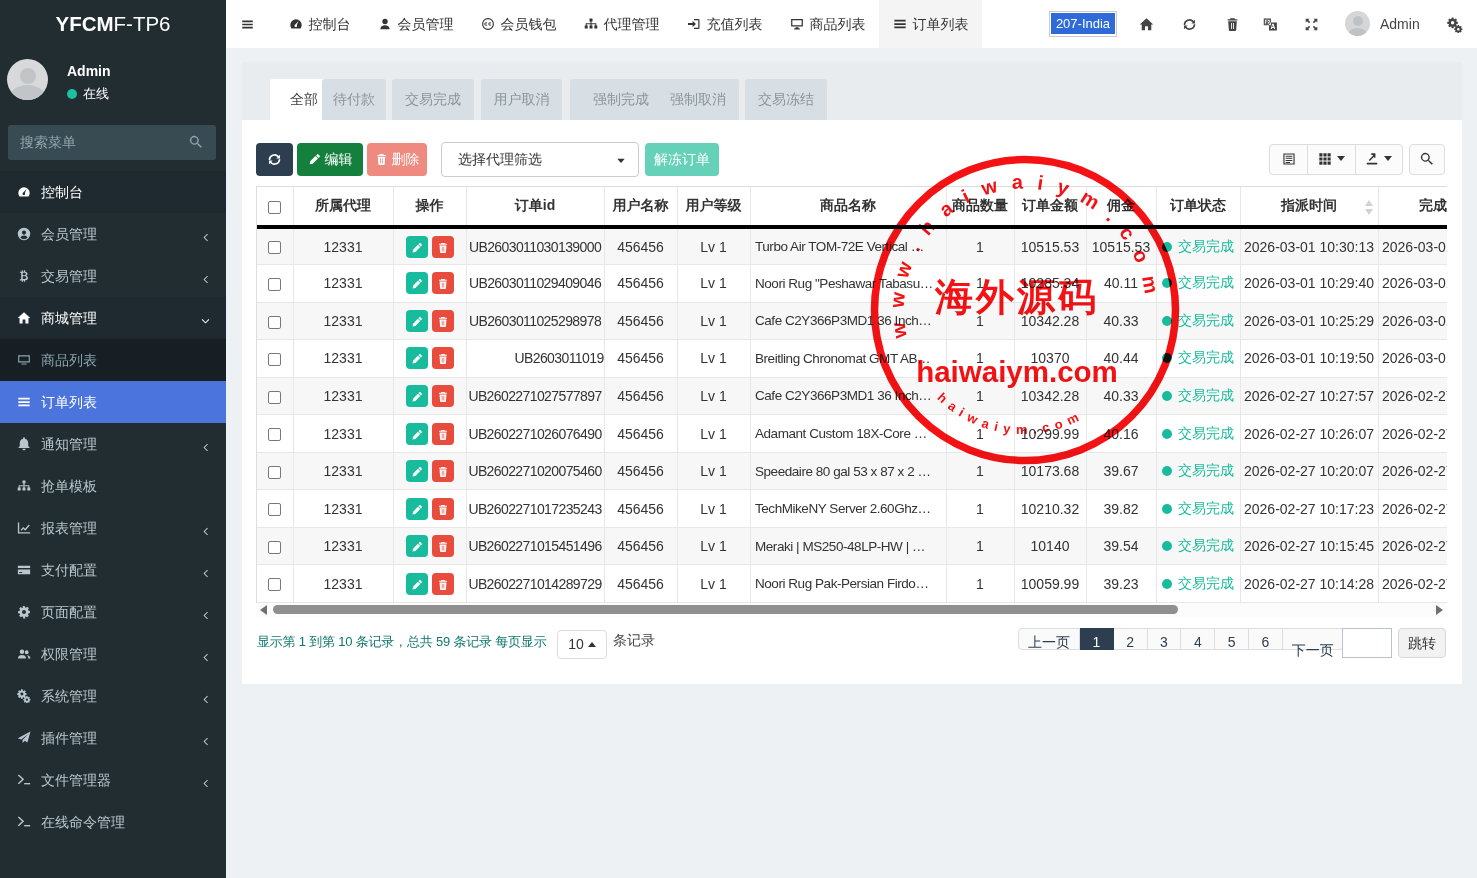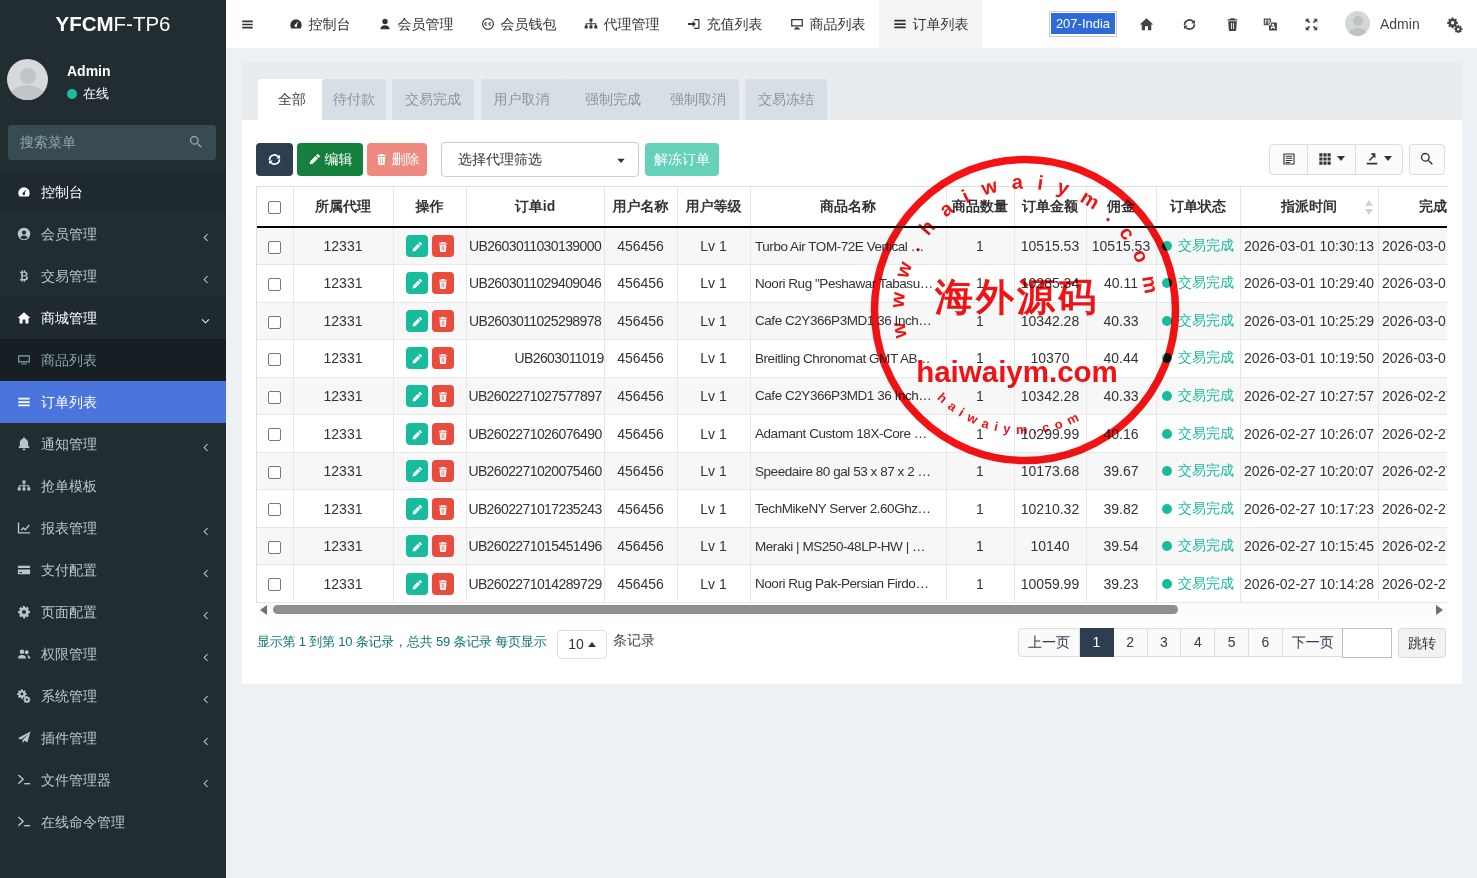--- a/index.html
+++ b/index.html
@@ -50,21 +50,21 @@
 #btn-unfreeze{left:403px;top:81px;width:74px;height:33px;background:#65d1b9;line-height:32px;}
 .bgroup{position:absolute;top:82px;height:31px;background:#fbfbfb;border:1px solid #ddd;border-radius:4px;color:#333;}
 .bcell{float:left;height:29px;border-left:1px solid #ddd;text-align:center;padding-top:7px;line-height:1;}
 .bcell:first-child{border-left:none;}
 #grp-view{left:1027px;width:134px;}
 #btn-search{position:absolute;left:1167px;top:82px;width:36px;height:31px;background:#fbfbfb;border:1px solid #ddd;border-radius:4px;color:#333;padding-top:7px;text-align:center;line-height:1;}
 
 #tablewrap{position:absolute;left:14px;top:124px;width:1191px;height:417px;overflow:hidden;border-top:1px solid #ddd;border-left:1px solid #ddd;}
 table{border-collapse:collapse;table-layout:fixed;width:1259px;}
 th,td{border-right:1px solid #e7e7e7;border-bottom:1px solid #e7e7e7;text-align:center;font-size:14px;color:#333;overflow:hidden;white-space:nowrap;}
-thead th{height:40px;font-weight:bold;border-bottom:2px solid #000000;background:#fff;}
+thead th{height:40px;font-weight:bold;border-bottom:4px solid #000000;background:#fff;}
 tbody td{height:37.55px;}
 tbody tr.odd{background:#f7f7f7;}
 td.pname{text-align:left;padding-left:4.5px;font-size:13.5px;letter-spacing:-0.45px;}
 .cbx{display:inline-block;width:13px;height:13px;border:1px solid #787878;border-radius:2px;background:#fff;vertical-align:middle;}
 .rbtn{display:inline-block;width:22px;height:22px;border-radius:4px;color:#fff;padding-top:4px;line-height:1;}
 .rbtn.g{background:#18bc9c;}
 .rbtn.r{background:#e74c3c;margin-left:4px;}
 .status{color:#18bc9c;}
 .status .sdot{display:inline-block;width:10px;height:10px;border-radius:50%;background:#18bc9c;margin-right:6px;vertical-align:-1px;}
 .sorter{position:absolute;right:5px;top:13px;width:8px;height:15px;}
@@ -74,23 +74,23 @@
 #hscroll{position:absolute;left:14px;top:541px;width:1191px;height:14px;background:#fcfcfc;}
 #hscroll .la{position:absolute;left:4px;top:2px;width:0;height:0;border:5px solid transparent;border-right:7px solid #6f6f6f;border-left:none;}
 #hscroll .ra{position:absolute;right:4px;top:2px;width:0;height:0;border:5px solid transparent;border-left:7px solid #6f6f6f;border-right:none;}
 #hscroll .thumb{position:absolute;left:17px;top:2px;width:905px;height:9px;background:#8f8f8f;border-radius:5px;}
 
 #pginfo{position:absolute;left:15px;top:571px;font-size:13px;letter-spacing:-0.2px;color:#0f766e;}
 #pgsize{position:absolute;left:315px;top:568px;width:50px;height:29px;border:1px solid #ddd;border-radius:4px;background:#fff;text-align:center;line-height:27px;color:#333;}
 #pgsize .cu{display:inline-block;width:0;height:0;border:4px solid transparent;border-bottom:5px solid #333;border-top:none;vertical-align:2px;margin-left:4px;}
 #aftersize{position:absolute;left:371px;top:570px;font-size:14px;color:#444;}
 #pager{position:absolute;left:776px;top:566px;height:29px;}
-#pager .pg{float:left;height:29px;line-height:27px;padding:0 12.5px;border:1px solid #ddd;border-left:none;background:#fafafa;color:#2c3e50;font-size:14px;}
+#pager .pg{float:left;height:22px;line-height:27px;padding:0 12.5px;border:1px solid #ddd;border-left:none;background:#fafafa;color:#2c3e50;font-size:14px;}
 #pager .pg.first{border-left:1px solid #ddd;border-radius:4px 0 0 4px;padding:0 9px;}
-#pager .pg.last{border-radius:0 4px 4px 0;padding:0 9px;}
+#pager .pg.last{border-radius:0 4px 4px 0;padding:8px 9px;}
 #pager .pg.on{background:#2c3e50;color:#fff;border-color:#2c3e50;}
 #jumpin{position:absolute;left:1100px;top:566px;width:50px;height:30px;border:1px solid #b9c2cc;background:#fff;}
 #jumpbtn{position:absolute;left:1156px;top:566px;width:48px;height:30px;background:#f2f2f2;border:1px solid #d8d8d8;border-radius:4px;text-align:center;line-height:28px;color:#333;font-size:14px;}
 
 #stamp{position:absolute;left:0;top:0;z-index:40;mix-blend-mode:multiply;opacity:0.93;}
 </style>
 </head>
 <body>
 
 <div id="sidebar">
@@ -285,25 +285,25 @@
 <div id="nadmin-av">
       <div class="hd"></div>
       <div class="bd"></div>
     </div>
 <div id="nadmin-nm">Admin</div>
 <span class="ntool" style="left:1221px"><svg class="ic" width="16" height="16" viewBox="0 0 16 16" fill="#444">
         <path d="M10.9 6.7V4.9l-1.4-.3c-.1-.3-.2-.5-.3-.7l.8-1.2L8.7 1.4l-1.2.8-.7-.3L6.5.4H4.7l-.3 1.5-.7.3-1.2-.8L1.2 2.7l.8 1.2-.3.7-1.5.3v1.8l1.5.3.3.7-.8 1.2 1.3 1.3 1.2-.8.7.3.3 1.5h1.8l.3-1.5.7-.3 1.2.8 1.3-1.3-.8-1.2.3-.7zM5.6 7.5a1.7 1.7 0 1 1 0-3.4 1.7 1.7 0 0 1 0 3.4zM15.4 12.9v-1.4l-1.1-.2-.2-.6.6-.9-1-1-.9.6-.6-.2-.2-1.1h-1.4l-.2 1.1-.6.2-.9-.6-1 1 .6.9-.2.6-1.1.2v1.4l1.1.2.2.6-.6.9 1 1 .9-.6.6.2.2 1.1H12l.2-1.1.6-.2.9.6 1-1-.6-.9.2-.6zm-4.1.6a1.3 1.3 0 1 1 0-2.6 1.3 1.3 0 0 1 0 2.6z"></path>
       </svg></span>
 </div>
 <div id="panel">
-<div class="tab on" style="left:16px;width:68px;">全部</div>
+<div class="tab on" style="left:28px;width:68px;">全部</div>
 <div class="tab " style="left:80px;width:64px;">待付款</div>
 <div class="tab " style="left:150px;width:82px;">交易完成</div>
 <div class="tab " style="left:239px;width:81px;">用户取消</div>
-<div class="tab " style="left:320px;width:102px;">强制完成</div>
+<div class="tab " style="left:328px;width:102px;">强制完成</div>
 <div class="tab " style="left:415px;width:82px;">强制取消</div>
 <div class="tab " style="left:503px;width:82px;">交易冻结</div>
 <div id="panelbody"></div>
 <div class="btn" id="btn-refresh"><svg class="ic" width="15" height="15" viewBox="0 0 16 16" fill="currentColor">
         <path d="M13.9 2.9 12.6 4.2A6.2 6.2 0 0 0 1.8 8.4h1.7a4.5 4.5 0 0 1 7.9-2.9L9.9 7h4zM2.1 13.1l1.3-1.3a6.2 6.2 0 0 0 10.8-4.2h-1.7a4.5 4.5 0 0 1-7.9 2.9L6.1 9h-4z"></path>
       </svg></div>
 <div class="btn" id="btn-edit"><svg class="ic" width="13" height="13" viewBox="0 0 16 16" fill="currentColor">
         <path d="M11.1 1.8a1.2 1.2 0 0 1 1.7 0l1.4 1.4a1.2 1.2 0 0 1 0 1.7l-1.2 1.2-3.1-3.1zM9.2 3.7l3.1 3.1-6.5 6.5-3.7.6.6-3.7z"></path>
       </svg> 编辑</div>
 <div class="btn" id="btn-del"><svg class="ic" width="13" height="13" viewBox="0 0 16 16" fill="currentColor">

